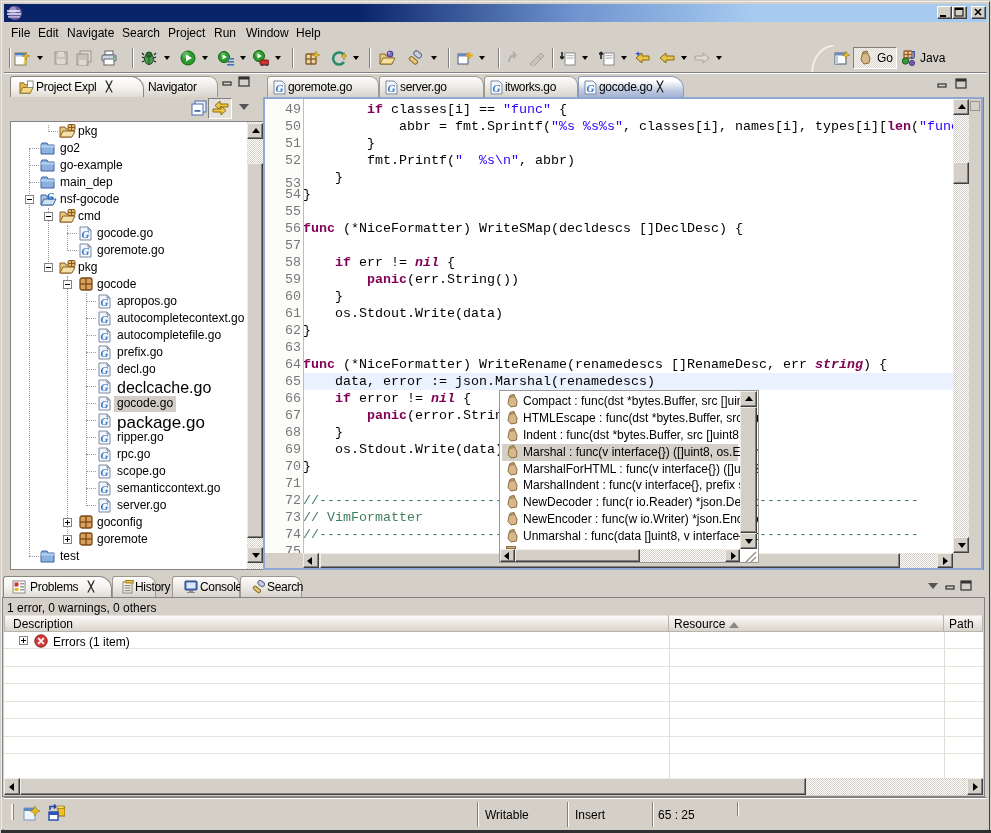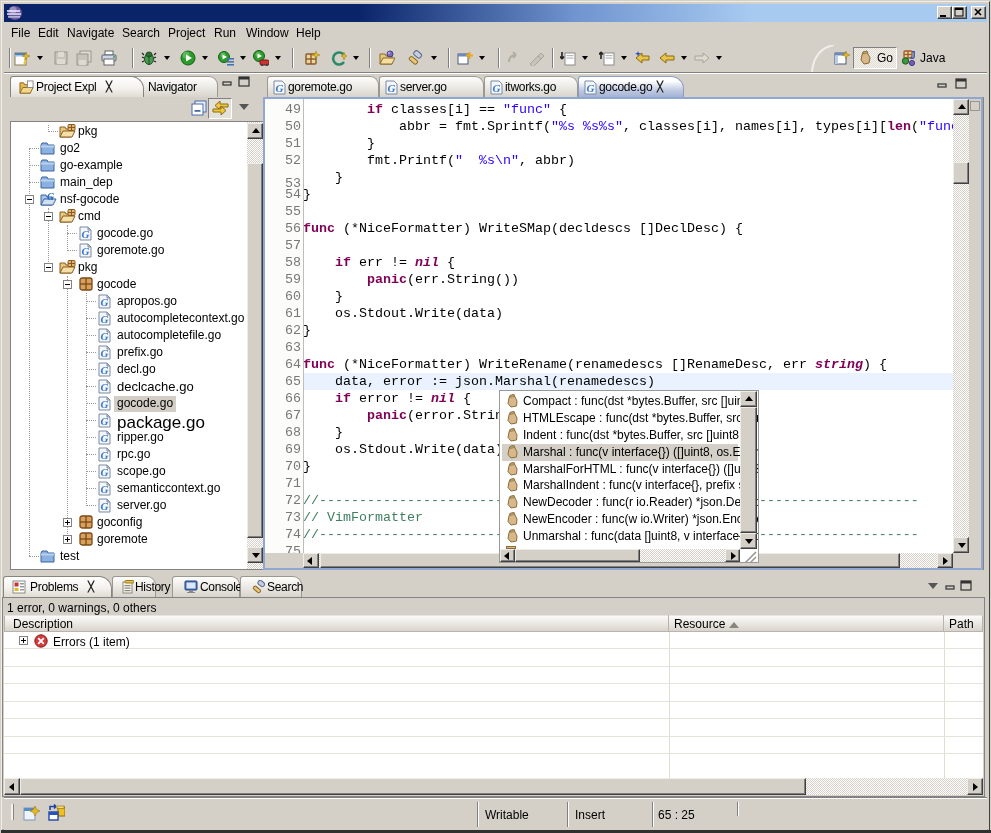--- a/index.html
+++ b/index.html
@@ -438,21 +438,21 @@
         <path d="M1 1 L9 1 L12 4 L12 14 L1 14 Z" fill="#f4f6fa" stroke="#7a8aa0"></path>
         <path d="M9 1 L9 4 L12 4 Z" fill="#d0d8e4" stroke="#7a8aa0"></path>
         <text x="2.5" y="11.5" font-size="11" font-weight="bold" font-style="italic" fill="#3a7ac8" font-family="Liberation Serif">G</text>
       </svg>
 <div class="abs" style="left:106px;top:240px;font-size:12px;white-space:nowrap">decl.go</div>
 <svg class="abs" style="left:87px;top:257px" width="13" height="15" viewBox="0 0 13 15">
         <path d="M1 1 L9 1 L12 4 L12 14 L1 14 Z" fill="#f4f6fa" stroke="#7a8aa0"></path>
         <path d="M9 1 L9 4 L12 4 Z" fill="#d0d8e4" stroke="#7a8aa0"></path>
         <text x="2.5" y="11.5" font-size="11" font-weight="bold" font-style="italic" fill="#3a7ac8" font-family="Liberation Serif">G</text>
       </svg>
-<div class="abs" style="left:106px;top:257px;font-size:13px;white-space:nowrap">declcache.go</div>
+<div class="abs" style="left:106px;top:257px;font-size:16px;white-space:nowrap">declcache.go</div>
 <div class="abs" style="left:103px;top:274px;width:62px;height:16px;background:#d2cec6"></div>
 <svg class="abs" style="left:87px;top:274px" width="13" height="15" viewBox="0 0 13 15">
         <path d="M1 1 L9 1 L12 4 L12 14 L1 14 Z" fill="#f4f6fa" stroke="#7a8aa0"></path>
         <path d="M9 1 L9 4 L12 4 Z" fill="#d0d8e4" stroke="#7a8aa0"></path>
         <text x="2.5" y="11.5" font-size="11" font-weight="bold" font-style="italic" fill="#3a7ac8" font-family="Liberation Serif">G</text>
       </svg>
 <div class="abs" style="left:106px;top:274px;font-size:12px;white-space:nowrap">gocode.go</div>
 <svg class="abs" style="left:87px;top:291px" width="13" height="15" viewBox="0 0 13 15">
         <path d="M1 1 L9 1 L12 4 L12 14 L1 14 Z" fill="#f4f6fa" stroke="#7a8aa0"></path>
         <path d="M9 1 L9 4 L12 4 Z" fill="#d0d8e4" stroke="#7a8aa0"></path>

